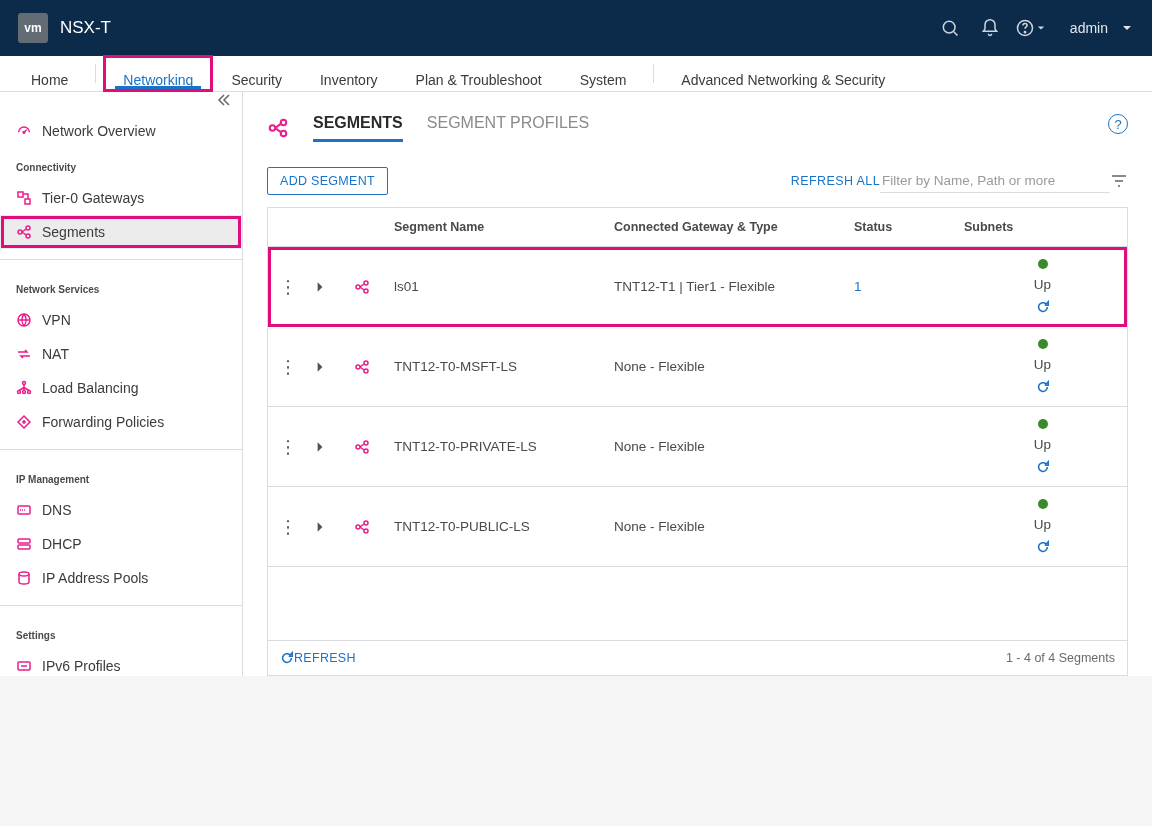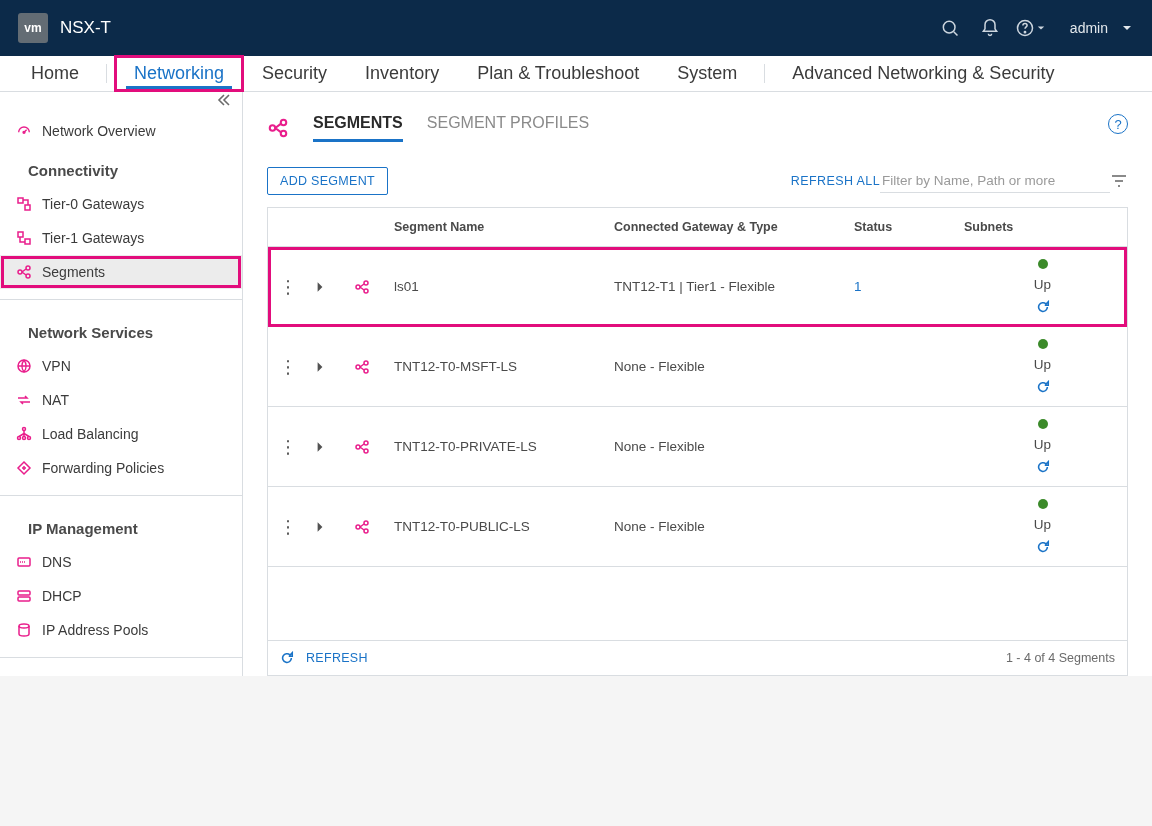--- a/index.html
+++ b/index.html
@@ -23,29 +23,29 @@
   
   .hdr{height:56px;background:var(--header-bg);color:var(--header-fg);display:flex;align-items:center;padding:0 20px 0 18px;}
   .vm-logo{width:30px;height:30px;border-radius:3px;background:#636c74;display:flex;align-items:center;justify-content:center;font-weight:bold;font-size:12px;color:#fff;margin-right:12px;}
   .brand{font-size:17px;font-weight:400;}
   .hdr-spacer{flex:1;}
   .hdr-ico{width:40px;display:flex;align-items:center;justify-content:center;color:#cdd6df;}
   .hdr-user{display:flex;align-items:center;color:#e3e8ec;font-size:14px;gap:14px;margin-left:20px;}
   
   .nav{height:36px;background:#fff;border-bottom:1px solid var(--border);display:flex;align-items:stretch;padding:0 12px;}
   .nav .sep{width:1px;background:var(--border);margin:8px 8px;}
-  .tab{display:flex;align-items:center;padding:0 16px;font-size:18px;color:var(--nav-fg);border:3px solid transparent;cursor:pointer;position:relative;}
+  .tab{display:flex;align-items:flex-end;padding:0 16px;font-size:14px;color:var(--nav-fg);border:3px solid transparent;cursor:pointer;position:relative;}
   .tab.active{color:#1a73c7;}
   .tab.active::after{content:"";position:absolute;left:8px;right:8px;bottom:-1px;height:3px;background:#1a73c7;}
   .tab.highlight-box{outline:3px solid var(--highlight);outline-offset:-2px;}
   
   .body{position:absolute;top:92px;bottom:0;left:0;right:0;display:flex;}
   .sidebar{width:243px;border-right:1px solid var(--border);background:#fff;overflow:auto;}
   .collapse{height:22px;display:flex;justify-content:flex-end;padding-right:10px;color:#6b6b6b;}
-  .sb-head{font-size:15px;color:#4a4a4a;font-weight:600;padding:14px 16px 8px 28px;}
+  .sb-head{font-size:10px;color:#4a4a4a;font-weight:600;padding:14px 16px 8px 16px;}
   .sb-item{display:flex;align-items:center;gap:10px;padding:9px 16px;color:var(--nav-fg);font-size:14px;cursor:pointer;}
   .sb-item .ic{width:16px;color:var(--pink);display:flex;align-items:center;justify-content:center;}
   .sb-item.selected{background:var(--side-hover);}
   .sb-item.highlight-box{outline:3px solid var(--highlight);outline-offset:-4px;}
   .sb-divider{height:1px;background:var(--border);margin:10px 0;}
   
   .content{flex:1;position:relative;display:flex;flex-direction:column;}
   .sub-tabs{display:flex;align-items:center;gap:24px;padding:22px 24px 8px 24px;border-bottom:1px solid transparent;}
   .seg-ico{color:var(--pink);}
   .sub-tab{font-size:16px;color:#8a8a8a;padding-bottom:10px;position:relative;cursor:pointer;}
@@ -69,21 +69,21 @@
   .trow .dots{color:#525252;cursor:pointer;text-align:center;font-size:18px;line-height:1;}
   .trow .chev{color:#525252;cursor:pointer;text-align:center;}
   .trow .seg-mini{color:var(--pink);text-align:center;}
   .trow .link{color:#1a73c7;cursor:pointer;}
   .trow.highlight-box{outline:3px solid var(--highlight);outline-offset:-3px;}
   .status-cell{display:flex;align-items:center;gap:8px;flex-direction:column;}
   .dot{width:10px;height:10px;border-radius:50%;background:var(--status-green);}
   .refresh-mini{color:#1a73c7;cursor:pointer;}
   
   .footer{display:flex;align-items:center;justify-content:space-between;margin:0 24px;border:1px solid var(--border);border-top:1px solid var(--border);padding:10px 12px;font-size:12.5px;color:#6b6b6b;}
-  .footer .refresh{color:var(--footer-blue);display:flex;align-items:center;gap:12px;cursor:pointer;letter-spacing:.3px;}
+  .footer .refresh{color:var(--footer-blue);display:flex;align-items:center;gap:0;cursor:pointer;letter-spacing:.3px;}
   svg{display:block;}
 </style>
 </head>
 <body>
 <div class="app">
 
 <div class="hdr">
   <div class="vm-logo">vm</div>
   <div class="brand">NSX-T</div>
   <div class="hdr-spacer"></div>
@@ -167,30 +167,20 @@
     <div class="sb-head">Connectivity</div>
     <div class="sb-item">
       <span class="ic">
             <svg width="16" height="16" viewBox="0 0 16 16" fill="none" stroke="currentColor" stroke-width="1.5">
               <rect x="2" y="2" width="5" height="5"></rect>
               <rect x="9" y="9" width="5" height="5"></rect>
               <path d="M7 4h5v5"></path>
             </svg>
           </span>
       <span>Tier-0 Gateways</span>
-    </div>
-    <div class="sb-item">
-      <span class="ic">
-            <svg width="16" height="16" viewBox="0 0 16 16" fill="none" stroke="currentColor" stroke-width="1.5">
-              <rect x="2" y="2" width="5" height="5"></rect>
-              <rect x="9" y="9" width="5" height="5"></rect>
-              <path d="M4 7v5h5"></path>
-            </svg>
-          </span>
-      <span>Tier-1 Gateways</span>
     </div>
     <div class="sb-item selected highlight-box">
       <span class="ic">
             <svg width="16" height="16" viewBox="0 0 16 16" fill="none" stroke="currentColor" stroke-width="1.5">
               <circle cx="4" cy="8" r="2"></circle>
               <circle cx="12" cy="4" r="2"></circle>
               <circle cx="12" cy="12" r="2"></circle>
               <path d="M6 8l4-3M6 8l4 3"></path>
             </svg>
           </span>

